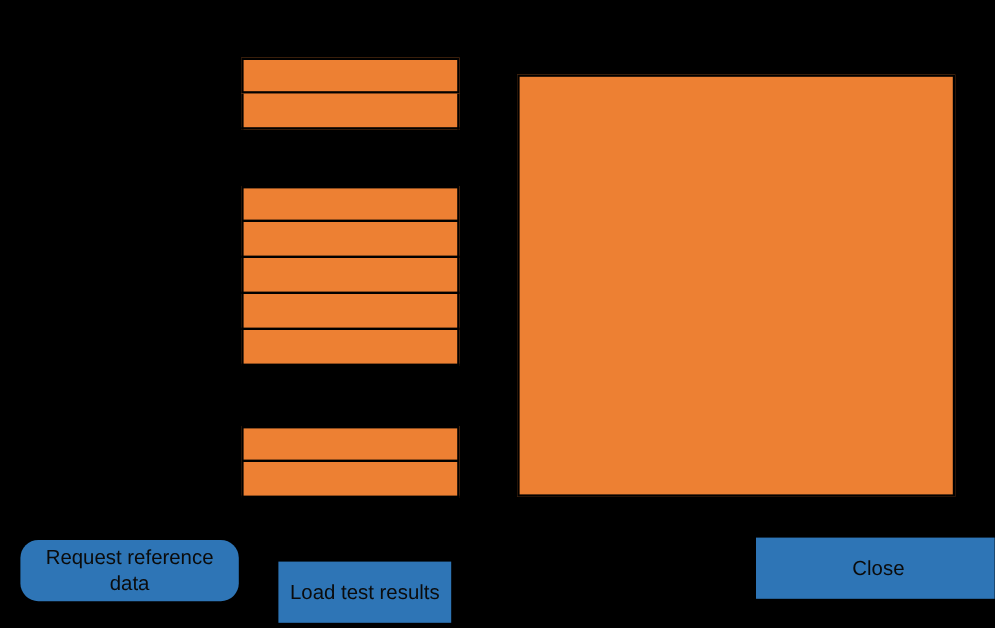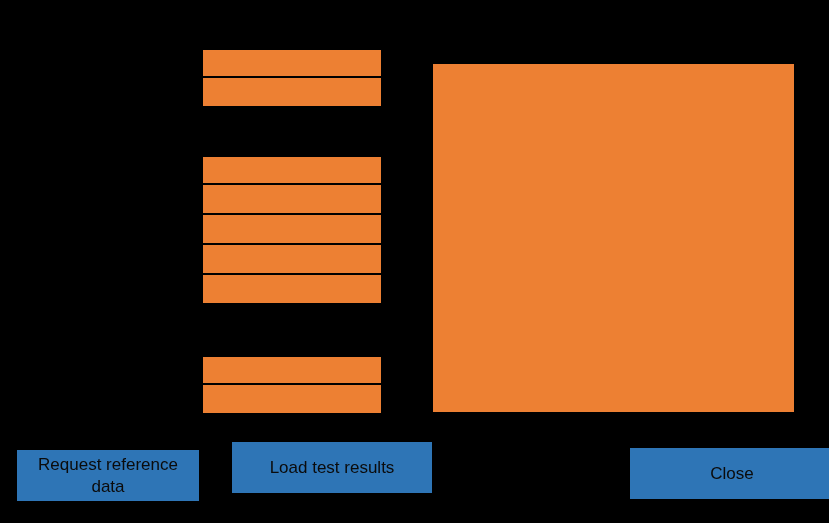--- a/index.html
+++ b/index.html
@@ -79,18 +79,18 @@
       <div class="list-row" style="height: 30px;"></div>
       <div class="list-row" style="height: 30px;"></div>
     </div>
   <div class="list-group" id="list-2" style="left: 201px; top: 355px; width: 182px;">
       <div class="list-row" style="height: 30px;"></div>
       <div class="list-row" style="height: 30px;"></div>
     </div>
 
   <div class="display-panel" id="display-panel" style="left: 431px; top: 62px; width: 365px; height: 352px;"></div>
 
-  <button class="action-button" id="btn-0" style="left: 17px; top: 450px; width: 182px; height: 51px;">Request reference
+  <button class="action-button" id="btn-0" style="left: 17px; top: 450px; width: 182px; height: 51px; border-radius: 15px;">Request reference
 data</button>
-  <button class="action-button" id="btn-1" style="left: 232px; top: 442px; width: 200px; height: 51px;">Load test results</button>
+  <button class="action-button" id="btn-1" style="left: 232px; top: 468px; width: 144px; height: 51px;">Load test results</button>
   <button class="action-button" id="btn-3" style="left: 630px; top: 448px; width: 204px; height: 51px;">Close</button>
 
 </div>
 
 </body></html>

